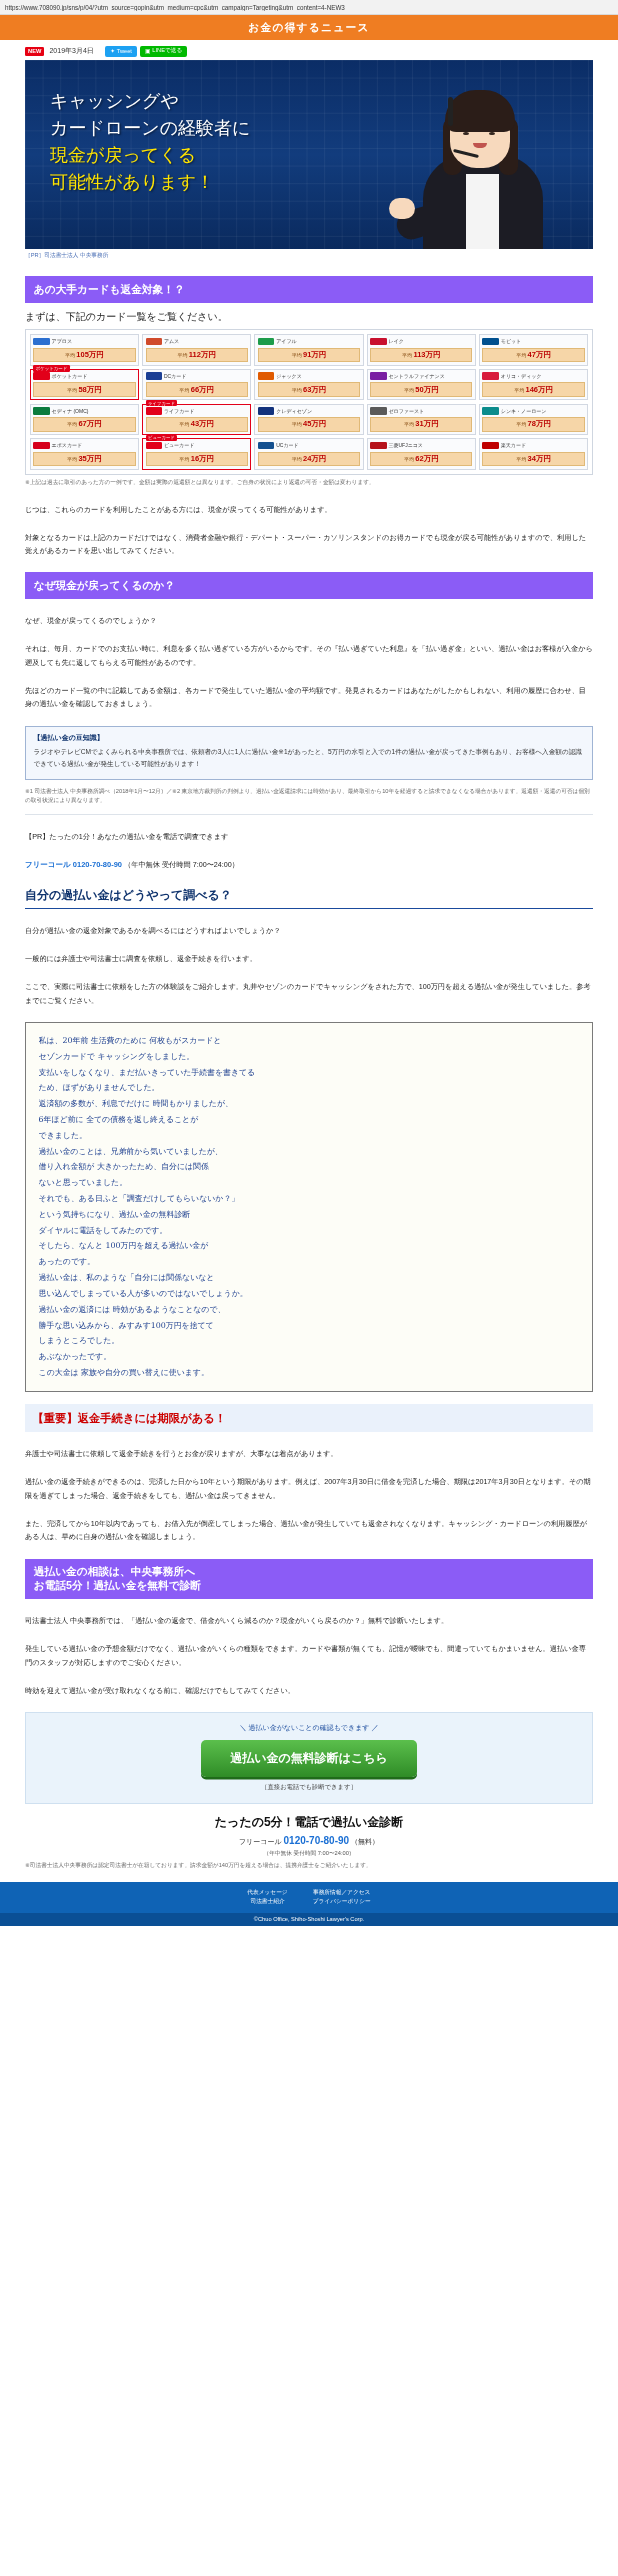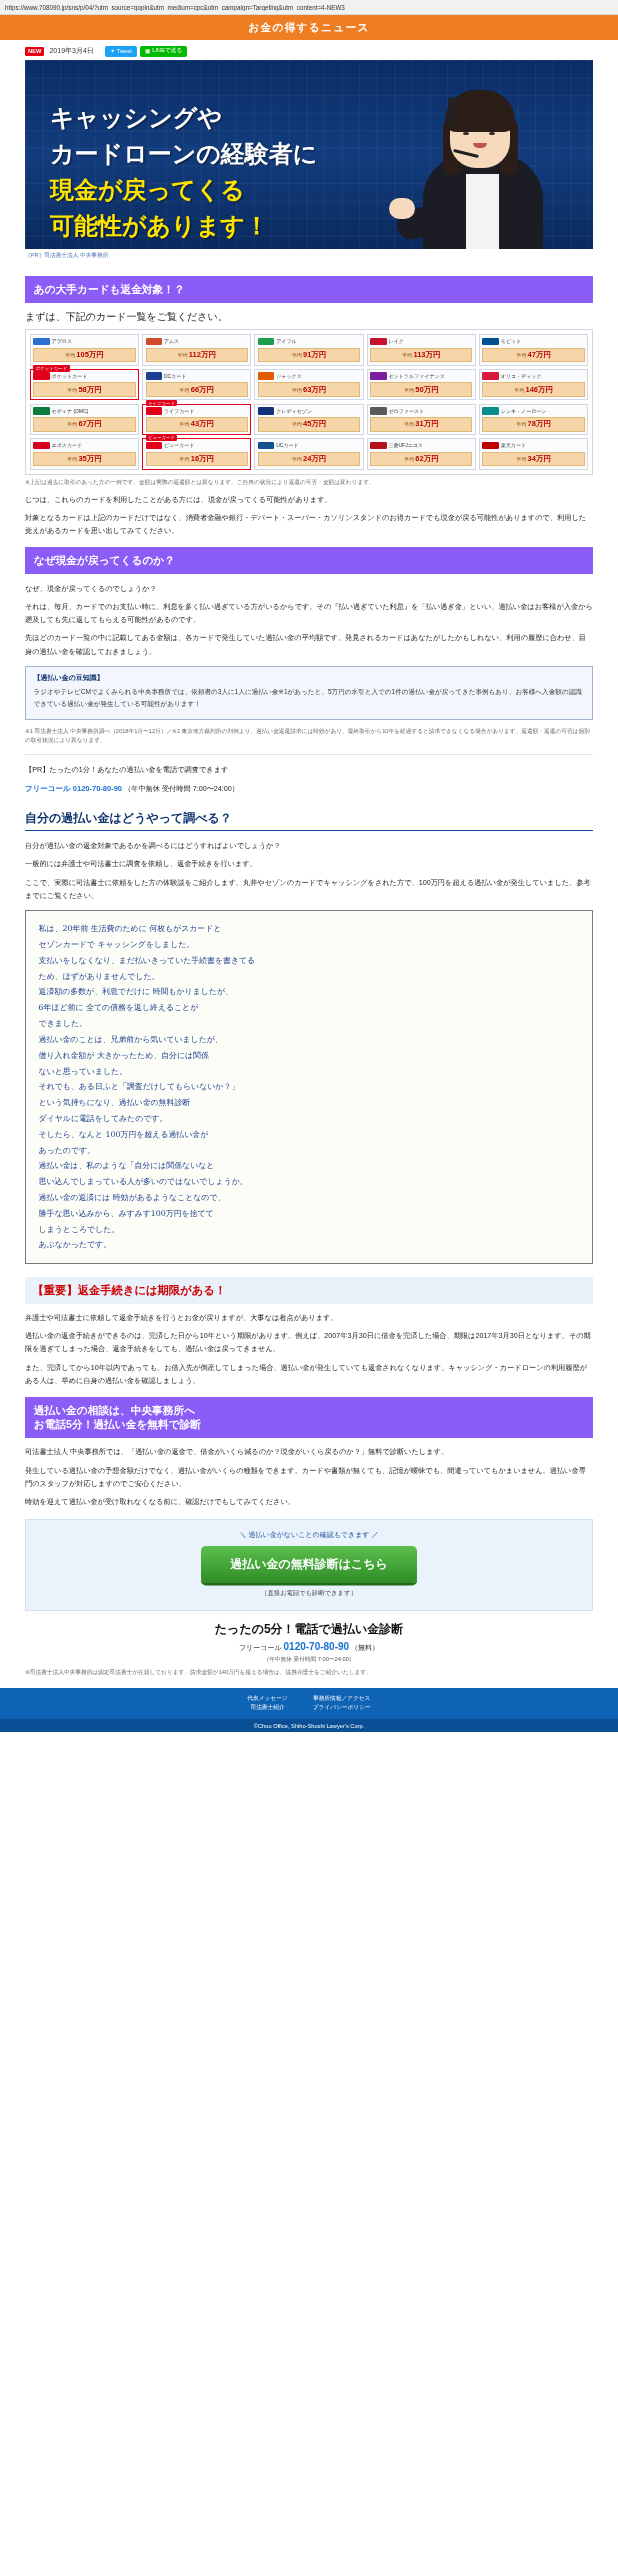--- a/index.html
+++ b/index.html
@@ -14,42 +14,42 @@
   
   .metarow{display:flex;align-items:center;gap:5px;padding:5.7px 0 3.8px 0;font-size:7px;color:#333;}
   .newbadge{background:#e60012;color:#fff;font-size:5.7px;font-weight:bold;padding:1.3px 3.1px;border-radius:1.3px;}
   .sns{display:flex;gap:3.1px;margin-left:6.3px;}
   .sns .btn{font-size:5.7px;color:#fff;border-radius:1.9px;padding:1.3px 5px;display:flex;align-items:center;gap:1.9px;}
   .tw{background:#1da1f2;}
   .li{background:#00b900;}
   
   .hero{position:relative;height:189px;background:linear-gradient(180deg,#0b2d66 0%,#123c7d 50%,#0a2a5e 100%);overflow:hidden;}
   .hero .grid{position:absolute;inset:0;background-image:linear-gradient(rgba(255,255,255,.05) 0.6px,transparent 0.6px),linear-gradient(90deg,rgba(255,255,255,.05) 0.6px,transparent 0.6px);background-size:17.6px 17.6px;}
-  .hero h1{position:absolute;left:25px;top:40px;margin:0;color:#fff;font-size:24px;line-height:1.5;font-weight:bold;text-shadow:1.3px 1.3px 1.9px rgba(0,0,0,.5);}
+  .hero h1{position:absolute;left:25px;top:28px;margin:0;color:#fff;font-size:18px;line-height:1.5;font-weight:normal;text-shadow:1.3px 1.3px 1.9px rgba(0,0,0,.5);}
   .hero h1 .y{color:#ffe400;}
   .woman{position:absolute;right:19px;bottom:0;width:189px;height:182px;}
   .w-body{position:absolute;left:38px;bottom:0;width:120px;height:94px;background:#1c1c24;border-radius:44px 44px 0 0;}
   .w-shirt{position:absolute;left:81px;bottom:0;width:33px;height:75px;background:#f4f4f4;}
   .w-head{position:absolute;left:65px;bottom:81px;width:60px;height:68px;background:#f7d9bd;border-radius:30px 30px 26.4px 26.4px;}
   .w-hair{position:absolute;left:60px;bottom:117px;width:70px;height:42px;background:#2b1d18;border-radius:35px 35px 12.6px 12.6px;}
   .w-hair2{position:absolute;left:58px;bottom:74px;width:19px;height:57px;background:#2b1d18;border-radius:8.8px;}
   .w-hair3{position:absolute;left:114px;bottom:74px;width:19px;height:57px;background:#2b1d18;border-radius:8.8px;}
   .w-eye{position:absolute;width:5.7px;height:3.1px;background:#33261f;border-radius:50%;bottom:114px;}
   .w-eye.l{left:78px;} .w-eye.r{left:104px;}
   .w-mouth{position:absolute;left:88px;bottom:101px;width:14px;height:5.7px;background:#c0544e;border-radius:0 0 7.5px 7.5px;}
   .w-mic{position:absolute;left:68px;bottom:94px;width:26.4px;height:3.1px;background:#222;border-radius:1.9px;transform:rotate(14deg);}
   .w-mic2{position:absolute;left:63px;bottom:123px;width:5px;height:29px;background:#222;border-radius:2.5px;}
   .w-arm{position:absolute;left:11.3px;bottom:16.4px;width:75px;height:29px;background:#1c1c24;border-radius:15px;transform:rotate(-16deg);}
   .w-hand{position:absolute;left:3.8px;bottom:30px;width:26.4px;height:21.4px;background:#f7d9bd;border-radius:11.3px;}
   .credit{font-size:5.7px;color:#4a6fb5;padding:2.5px 0 6.3px 0;}
   
   .secbar{background:#8b5cf6;color:#fff;font-size:10.7px;font-weight:bold;padding:6.3px 8.8px;margin:10px 0 7.5px 0;}
   h2.plain{font-size:12px;color:#10346e;margin:14px 0 7.5px 0;border-bottom:1.9px solid #1a4a9c;padding-bottom:3.8px;}
   h2.red{font-size:11.3px;color:#c00;margin:12.6px 0 6.3px 0;background:#eaf1fb;padding:6.3px 7.5px;}
-  p.body{font-size:7.2px;line-height:1.85;color:#222;margin:5px 0;}
+  p.body{font-size:7.2px;line-height:1.85;color:#222;margin:15px 0;}
   p.small{font-size:5.7px;line-height:1.6;color:#666;margin:3.8px 0;}
   .lead{font-size:10px;color:#222;margin:6.3px 0 5px 0;}
   
   .cardgrid{display:grid;grid-template-columns:repeat(5,1fr);gap:3.1px;background:#fff;border:0.6px solid #cfd6e0;padding:3.8px;}
   .card{border:0.6px solid #d2d8e2;background:#fafbfd;padding:2.5px;position:relative;}
   .card.hl{border:1.3px solid #e2001a;}
   .card .nm{font-size:5px;color:#333;display:flex;align-items:center;gap:1.9px;}
   .card .logo{width:16.4px;height:7.5px;border-radius:1.3px;display:inline-block;}
   .card .amt{margin-top:2.5px;background:#f6d6a8;border:0.6px solid #e0b977;text-align:center;font-size:5px;color:#7a3d00;padding:1.3px 0;}
   .card .amt b{font-size:7.5px;color:#b00;}
@@ -324,20 +324,21 @@
         <div>という気持ちになり、過払い金の無料診断</div>
         <div>ダイヤルに電話をしてみたのです。</div>
         <div>そしたら、なんと 100万円を超える過払い金が</div>
         <div>あったのです。</div>
         <div>過払い金は、私のような「自分には関係ないなと</div>
         <div>思い込んでしまっている人が多いのではないでしょうか。</div>
         <div>過払い金の返済には 時効があるようなことなので、</div>
         <div>勝手な思い込みから、みすみす100万円を捨てて</div>
         <div>しまうところでした。</div>
         <div>あぶなかったです。</div>
+        <div>この大金は 家族や自分の買い替えに使います。</div>
       </div>
 
     <h2 class="red">【重要】返金手続きには期限がある！</h2>
     <p class="body">弁護士や司法書士に依頼して返金手続きを行うとお金が戻りますが、大事なは着点があります。</p>
     <p class="body">過払い金の返金手続きができるのは、完済した日から10年という期限があります。例えば、2007年3月30日に借金を完済した場合、期限は2017年3月30日となります。その期限を過ぎてしまった場合、返金手続きをしても、過払い金は戻ってきません。</p>
     <p class="body">また、完済してから10年以内であっても、お借入先が倒産してしまった場合、過払い金が発生していても返金されなくなります。キャッシング・カードローンの利用履歴がある人は、早めに自身の過払い金を確認しましょう。</p>
 
     <div class="secbar">
       <div>過払い金の相談は、中央事務所へ</div>
       <div>お電話5分！過払い金を無料で診断</div>

